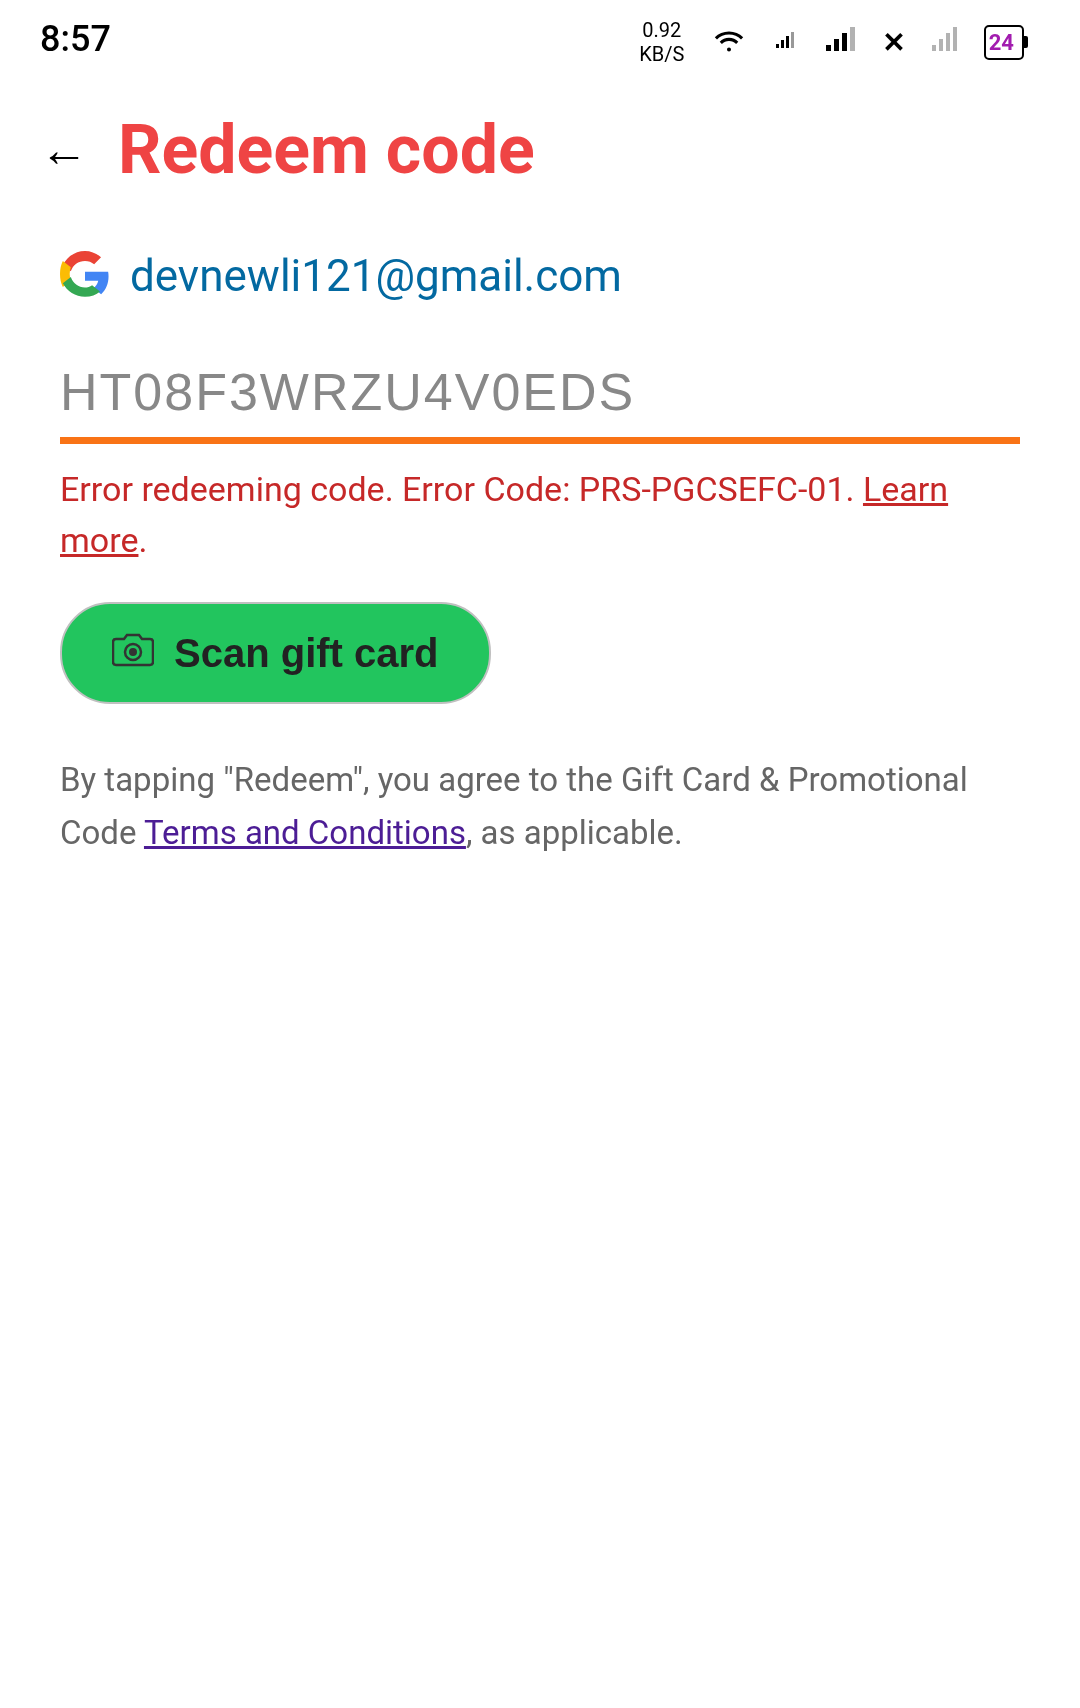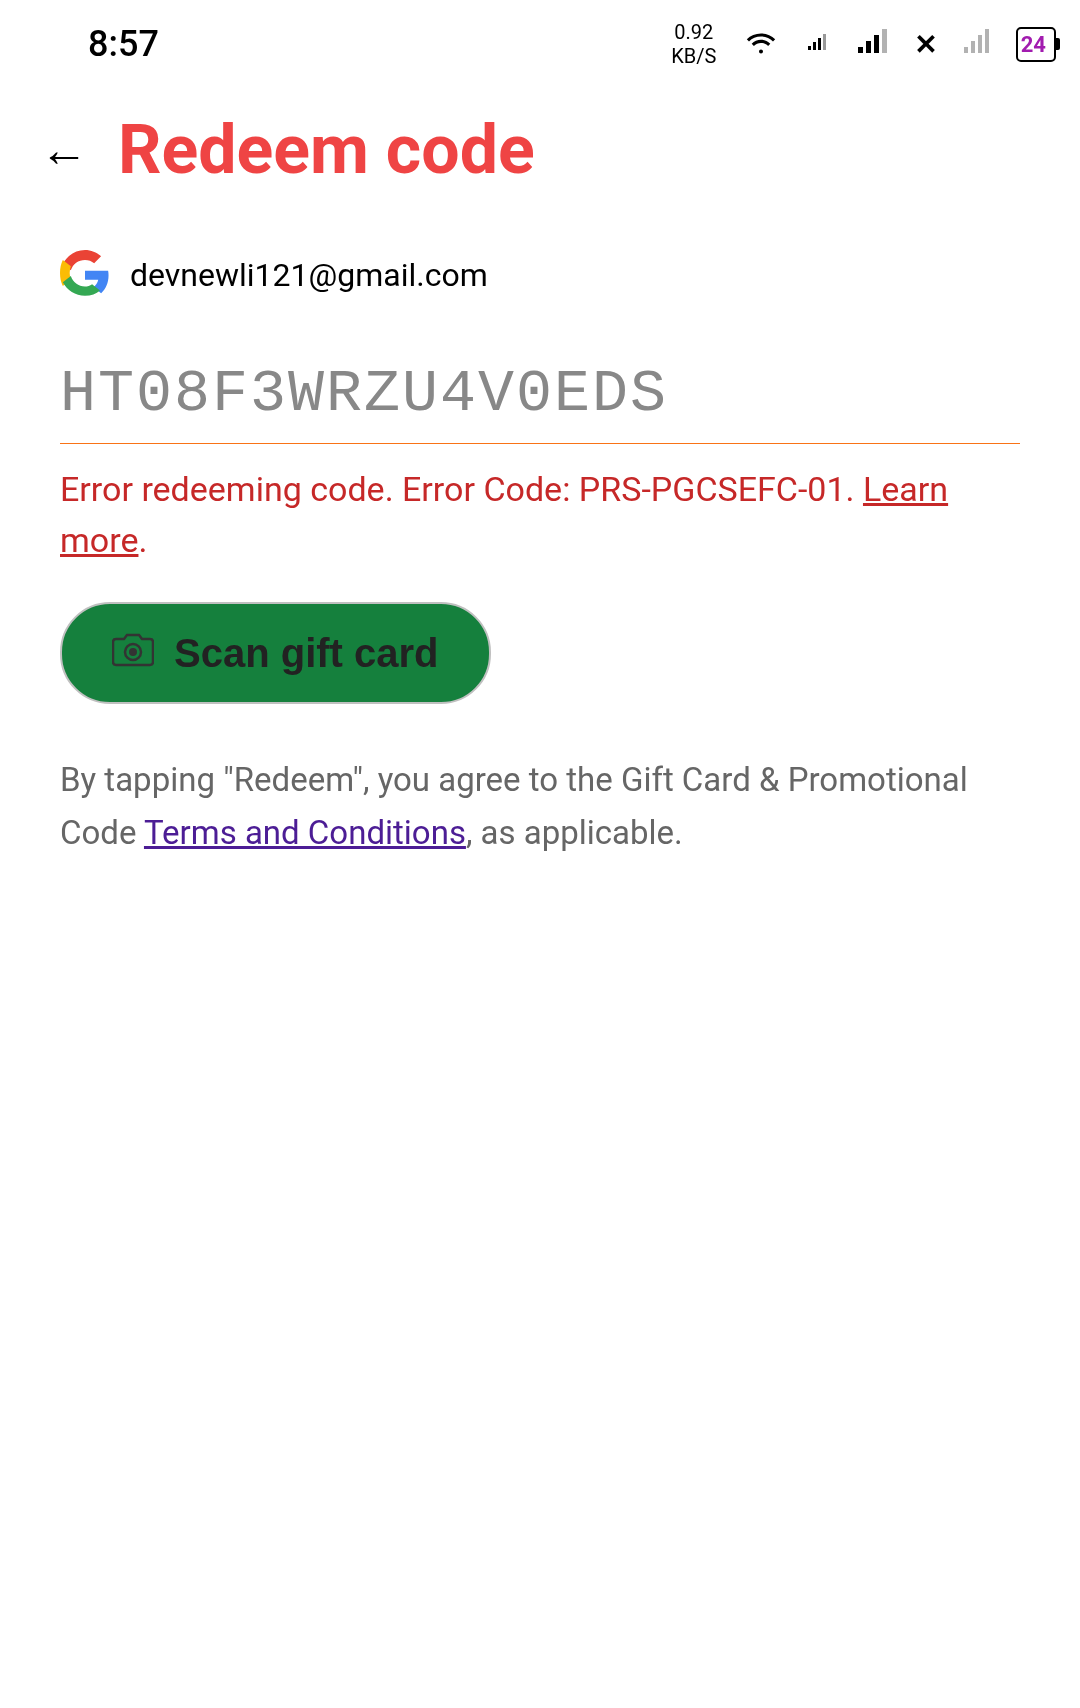--- a/index.html
+++ b/index.html
@@ -15,24 +15,23 @@
       width: 1080px;
       height: 1708px;
       overflow: hidden;
       position: relative;
     }
 
     
     .status-bar {
       display: flex;
       justify-content: space-between;
-      align-items: center;
-      padding: 18px 24px 10px 40px;
+      align-items: flex-start;
+      padding: 18px 56px 10px 40px;
       height: 80px;
-      margin-left: 48px;
     }
 
     .status-time {
       font-size: 36px;
       font-weight: 500;
       color: #000000;
     }
 
     .status-icons {
       display: flex;
@@ -86,41 +85,40 @@
       gap: 20px;
       margin-bottom: 50px;
     }
 
     .google-logo {
       width: 50px;
       height: 50px;
     }
 
     .account-email {
-      font-size: 32px;
-      color: #000000;
+      font-size: 44px;
+      color: #0369a1;
     }
 
     
     .input-section {
       margin-bottom: 20px;
     }
 
     .code-input {
       width: 100%;
       border: none;
-      border-bottom: 1px solid #f97316;
+      border-bottom: 7px solid #f97316;
       outline: none;
-      font-size: 60px;
+      font-size: 52px;
       color: #888888;
       padding: 10px 0 15px 0;
       background: transparent;
       font-weight: 400;
       letter-spacing: 2px;
-      font-family: Liberation Mono, monospace;
     }
 
     
     .error-message {
       margin-top: 20px;
       margin-bottom: 36px;
     }
 
     .error-text {
       font-size: 34px;
@@ -135,21 +133,21 @@
     }
 
     
     .scan-button {
       display: inline-flex;
       align-items: center;
       gap: 20px;
       border: 2px solid #c0c0c0;
       border-radius: 50px;
       padding: 25px 50px;
-      background: #15803d;
+      background: #22c55e;
       cursor: pointer;
       margin-bottom: 50px;
     }
 
     .camera-icon {
       font-size: 42px;
       color: #333;
     }
 
     .scan-button-label {

